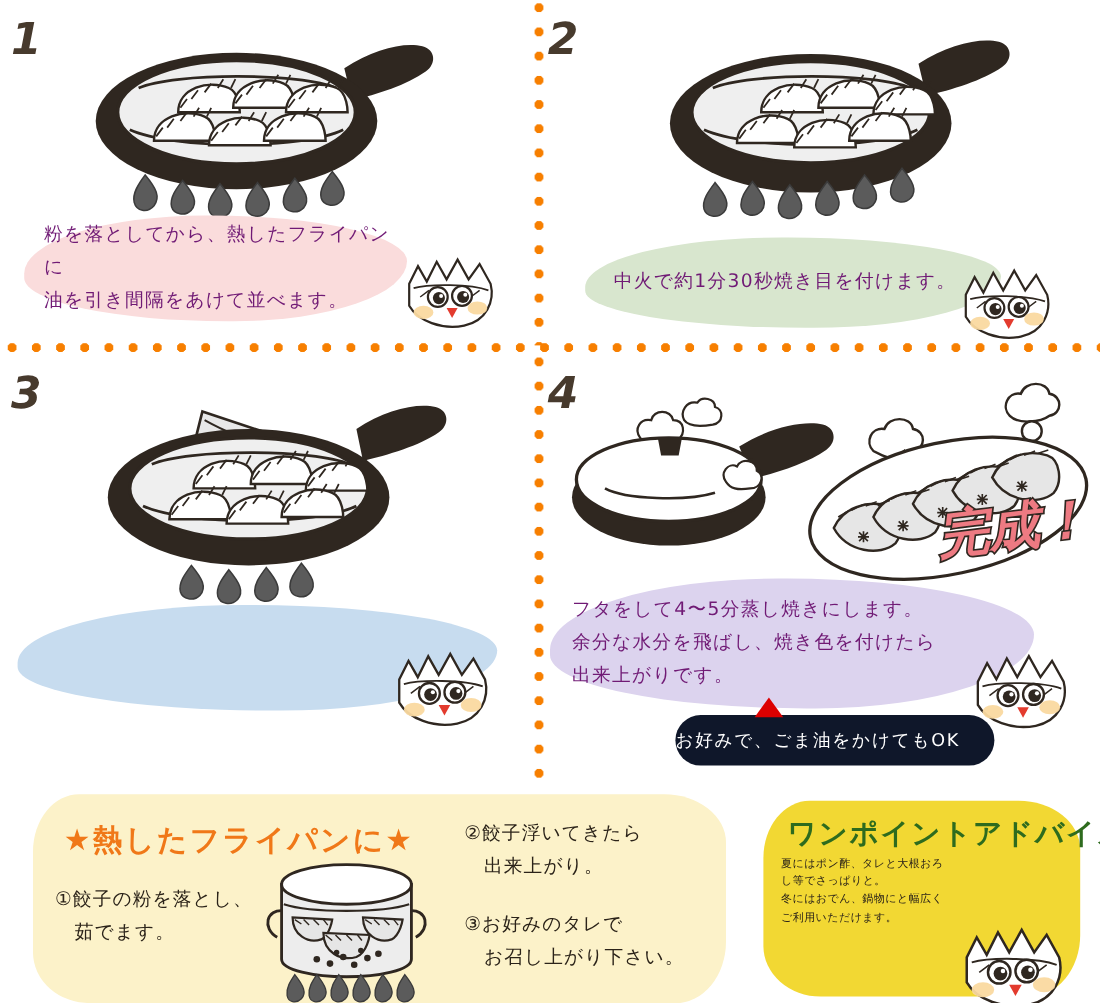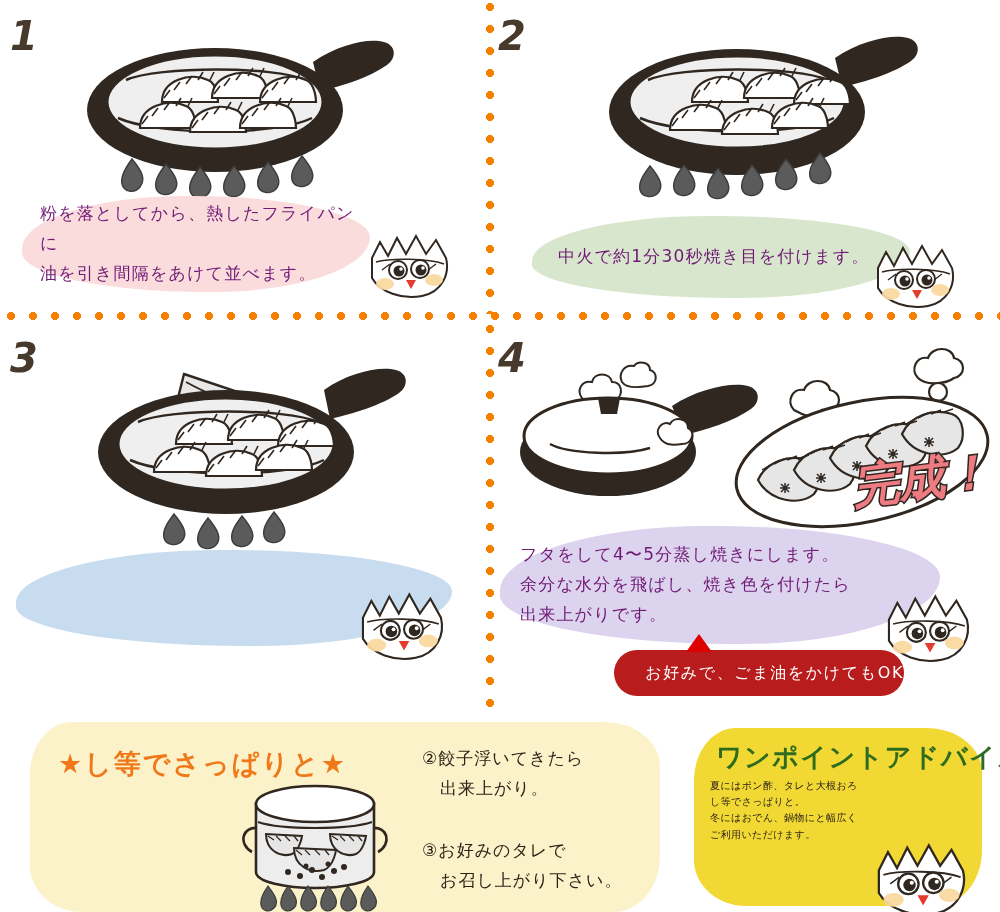--- a/index.html
+++ b/index.html
@@ -47,23 +47,23 @@
     position:relative;z-index:2;
     color:#701a75;
     font-size:17px;line-height:1.75;
     letter-spacing:1.2px;
     white-space:pre-line;
   }
 
   
   .callout{
     position:absolute;
-    background:#b91c1c;
+    background:#0f172a;
     border-radius:26px;
-    display:flex;align-items:center;justify-content:flex-end;
+    display:flex;align-items:center;justify-content:flex-start;
     color:#fff;font-size:16px;letter-spacing:1.6px;
   }
   .callout .tip{
     position:absolute;top:-16px;left:72px;
     width:0;height:0;
     border-left:13px solid transparent;
     border-right:13px solid transparent;
     border-bottom:18px solid #DC0000;
   }
 
@@ -433,22 +433,24 @@
         <ellipse cx="19" cy="58" rx="9" ry="6" fill="#FAD9A0" opacity=".95"></ellipse>
         <ellipse cx="68" cy="54" rx="9" ry="6" fill="#FAD9A0" opacity=".95"></ellipse>
       </g>
     </svg>
   </div>
 
   <div class="box" style="left:30px;top:722px;width:630px;height:190px;">
     <div class="boxbg" style="background:#FCF2C9;"></div>
     <div class="box-inner">
 
-      <div class="title-orange" style="left:28px;top:24px;">★し等でさっぱりと★</div>
-
+      <div class="title-orange" style="left:28px;top:24px;">★熱したフライパンに★</div>
+
+      <div class="body-text" style="left:20px;top:82px;width:240px;">①餃子の粉を落とし、
+　茹でます。</div>
 
       <svg style="position:absolute;left:200px;top:48px;" width="170" height="136" viewBox="0 0 170 136">
         <g>
 
           <path d="M28 58 C12 56 8 74 22 82" fill="none" stroke="#2F2720" stroke-width="2.6"></path>
           <path d="M142 58 C158 56 162 74 148 82" fill="none" stroke="#2F2720" stroke-width="2.6"></path>
 
           <path d="M26 34 L26 102 C26 112 56 118 85 118 C114 118 144 112 144 102 L144 34 Z" fill="#EDEDED" stroke="#2F2720" stroke-width="2.6"></path>
 
           <ellipse cx="85" cy="34" rx="59" ry="18" fill="#ffffff" stroke="#2F2720" stroke-width="2.6"></ellipse>
@@ -485,21 +487,21 @@
           <path d="M28 0 C36 10 39 17 34 22 C29 27 22 25 21 19 C20 12 24 6 28 0 Z"></path>
           <path d="M48 0 C56 10 59 17 54 22 C49 27 42 25 41 19 C40 12 44 6 48 0 Z"></path>
           <path d="M68 0 C76 10 79 17 74 22 C69 27 62 25 61 19 C60 12 64 6 68 0 Z"></path>
           <path d="M88 0 C96 10 99 17 94 22 C89 27 82 25 81 19 C80 12 84 6 88 0 Z"></path>
           <path d="M108 0 C116 10 119 17 114 22 C109 27 102 25 101 19 C100 12 104 6 108 0 Z"></path>
         </g>
       </svg>
 
       <div class="body-text" style="left:392px;top:22px;width:230px;">②餃子浮いてきたら
 　出来上がり。</div>
-      <div class="body-text" style="left:392px;top:114px;width:240px;">③お好みのタレで
+      <div class="body-text" style="left:392px;top:104px;width:240px;">③お好みのタレで
 　お召し上がり下さい。</div>
     </div>
   </div>
 
   <div class="box" style="left:694px;top:728px;width:288px;height:178px;">
     <div class="boxbg" style="background:#F2D833;"></div>
     <div class="box-inner">
 
       <div class="title-green" style="left:22px;top:12px;">ワンポイントアドバイス</div>
 

